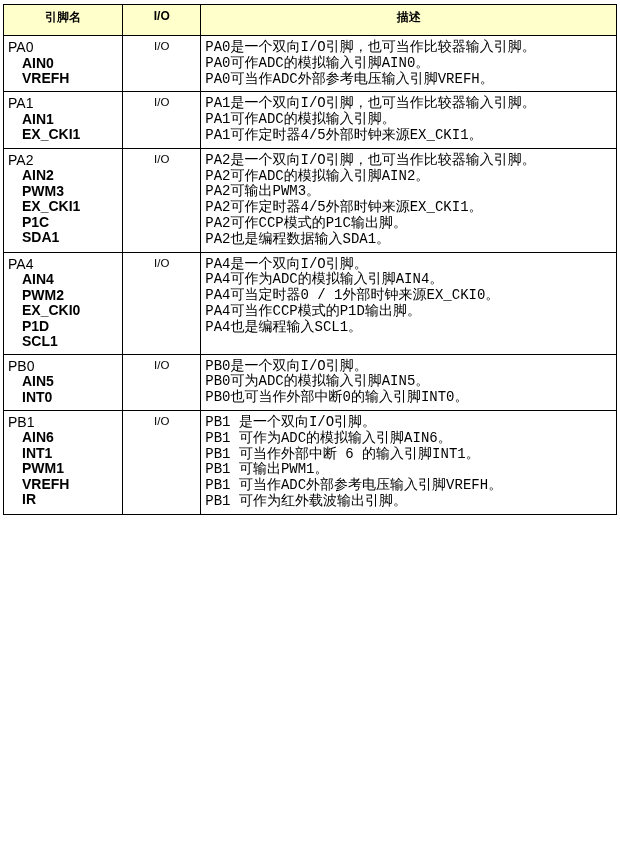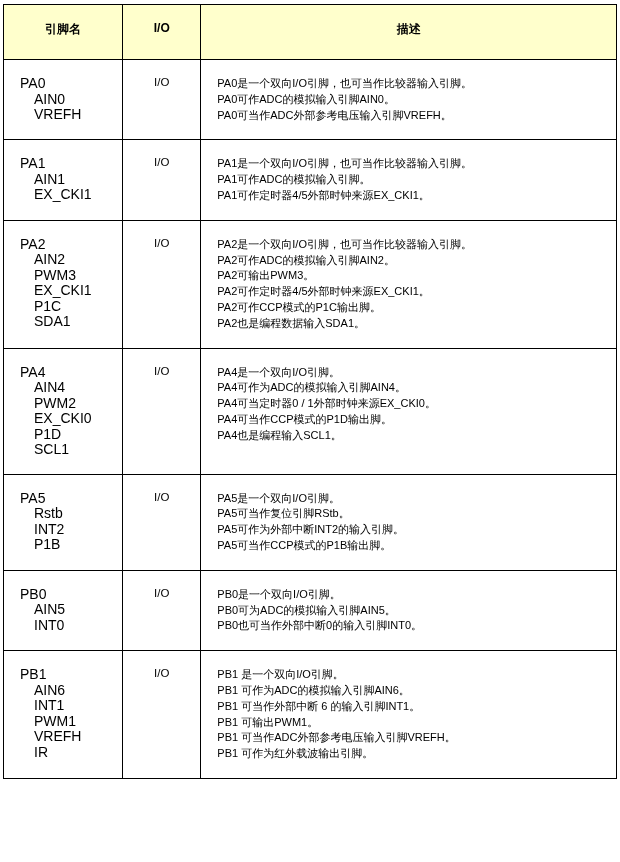--- a/index.html
+++ b/index.html
@@ -21,21 +21,21 @@
   }
   table.pin-table {
     border-collapse: collapse;
     width: 614px;
     table-layout: fixed;
   }
   table.pin-table th,
   table.pin-table td {
     border: 1px solid #000000;
     vertical-align: top;
-    padding: 16px;
+    padding: 4px;
   }
   thead th {
     background: #ffffcc;
     text-align: center;
     font-size: 12px;
     font-weight: bold;
     height: 22px;
     vertical-align: middle;
     padding: 2px 0;
   }
@@ -48,30 +48,32 @@
     line-height: 15.5px;
     padding: 5px 0 6px 9px;
     white-space: pre;
   }
   td.name-cell .pin {
     display: block;
   }
   td.name-cell .sub {
     display: block;
     padding-left: 14px;
+    font-weight: bold;
   }
   td.io-cell {
     font-size: 11.5px;
     text-align: center;
     vertical-align: middle;
   }
   td.desc-cell {
-    font-size: 11px;
+    font-size: 14px;
     line-height: 15.8px;
     padding: 5px 6px 6px 7px;
+    font-family: Liberation Mono, monospace;
   }
   td.desc-cell .line {
     display: block;
     white-space: nowrap;
   }
 </style>
 </head>
 <body>
 
 <div class="page">
@@ -124,30 +126,20 @@
           <td class="io-cell">I/O</td>
           <td class="desc-cell">
             <span class="line">PA4是一个双向I/O引脚。</span>
             <span class="line">PA4可作为ADC的模拟输入引脚AIN4。</span>
             <span class="line">PA4可当定时器0 / 1外部时钟来源EX_CKI0。</span>
             <span class="line">PA4可当作CCP模式的P1D输出脚。</span>
             <span class="line">PA4也是编程输入SCL1。</span>
           </td>
         </tr>
         <tr>
-          <td class="name-cell"><span class="pin">PA5</span><span class="sub">Rstb</span><span class="sub">INT2</span><span class="sub">P1B</span></td>
-          <td class="io-cell">I/O</td>
-          <td class="desc-cell">
-            <span class="line">PA5是一个双向I/O引脚。</span>
-            <span class="line">PA5可当作复位引脚RStb。</span>
-            <span class="line">PA5可作为外部中断INT2的输入引脚。</span>
-            <span class="line">PA5可当作CCP模式的P1B输出脚。</span>
-          </td>
-        </tr>
-        <tr>
           <td class="name-cell"><span class="pin">PB0</span><span class="sub">AIN5</span><span class="sub">INT0</span></td>
           <td class="io-cell">I/O</td>
           <td class="desc-cell">
             <span class="line">PB0是一个双向I/O引脚。</span>
             <span class="line">PB0可为ADC的模拟输入引脚AIN5。</span>
             <span class="line">PB0也可当作外部中断0的输入引脚INT0。</span>
           </td>
         </tr>
         <tr>
           <td class="name-cell"><span class="pin">PB1</span><span class="sub">AIN6</span><span class="sub">INT1</span><span class="sub">PWM1</span><span class="sub">VREFH</span><span class="sub">IR</span></td>

